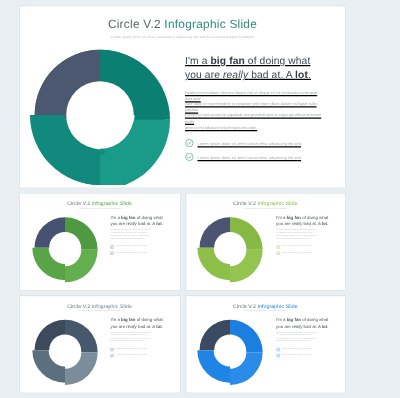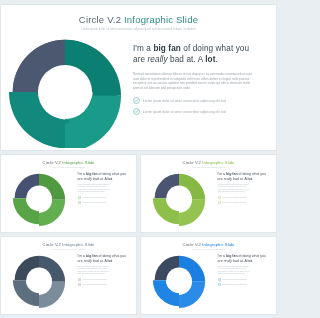--- a/index.html
+++ b/index.html
@@ -5,21 +5,21 @@
   html,body{margin:0;padding:0;}
   body{
     width:281px;height:318px;
     background:#e8eef1;
     font-family:"Liberation Sans", sans-serif;
     overflow:hidden;
   }
   .page{
     width:281px;height:318px;
     box-sizing:border-box;
-    padding:4px 4px 3px 0;
+    padding:4px 4px 3px 15px;
     display:flex;flex-direction:column;
     background:#e8eef1;
     justify-content:space-between;
   }
 
   
   .hero{
     position:relative;
     background:#ffffff;
     height:147px;
@@ -54,20 +54,21 @@
   }
   .chart-wrap{
     width:128px;
     display:flex;align-items:center;justify-content:center;
     flex:none;
   }
   .copy-wrap{
     flex:1;
     padding:10px 16px 0 4px;
     box-sizing:border-box;
+    text-decoration:underline;
   }
   .headline{
     font-size:8.2px;
     line-height:11px;
     color:#3d4852;
     letter-spacing:.1px;
   }
   .headline b{font-weight:bold;color:#2f3a44;}
   .headline i{font-style:italic;}
 

